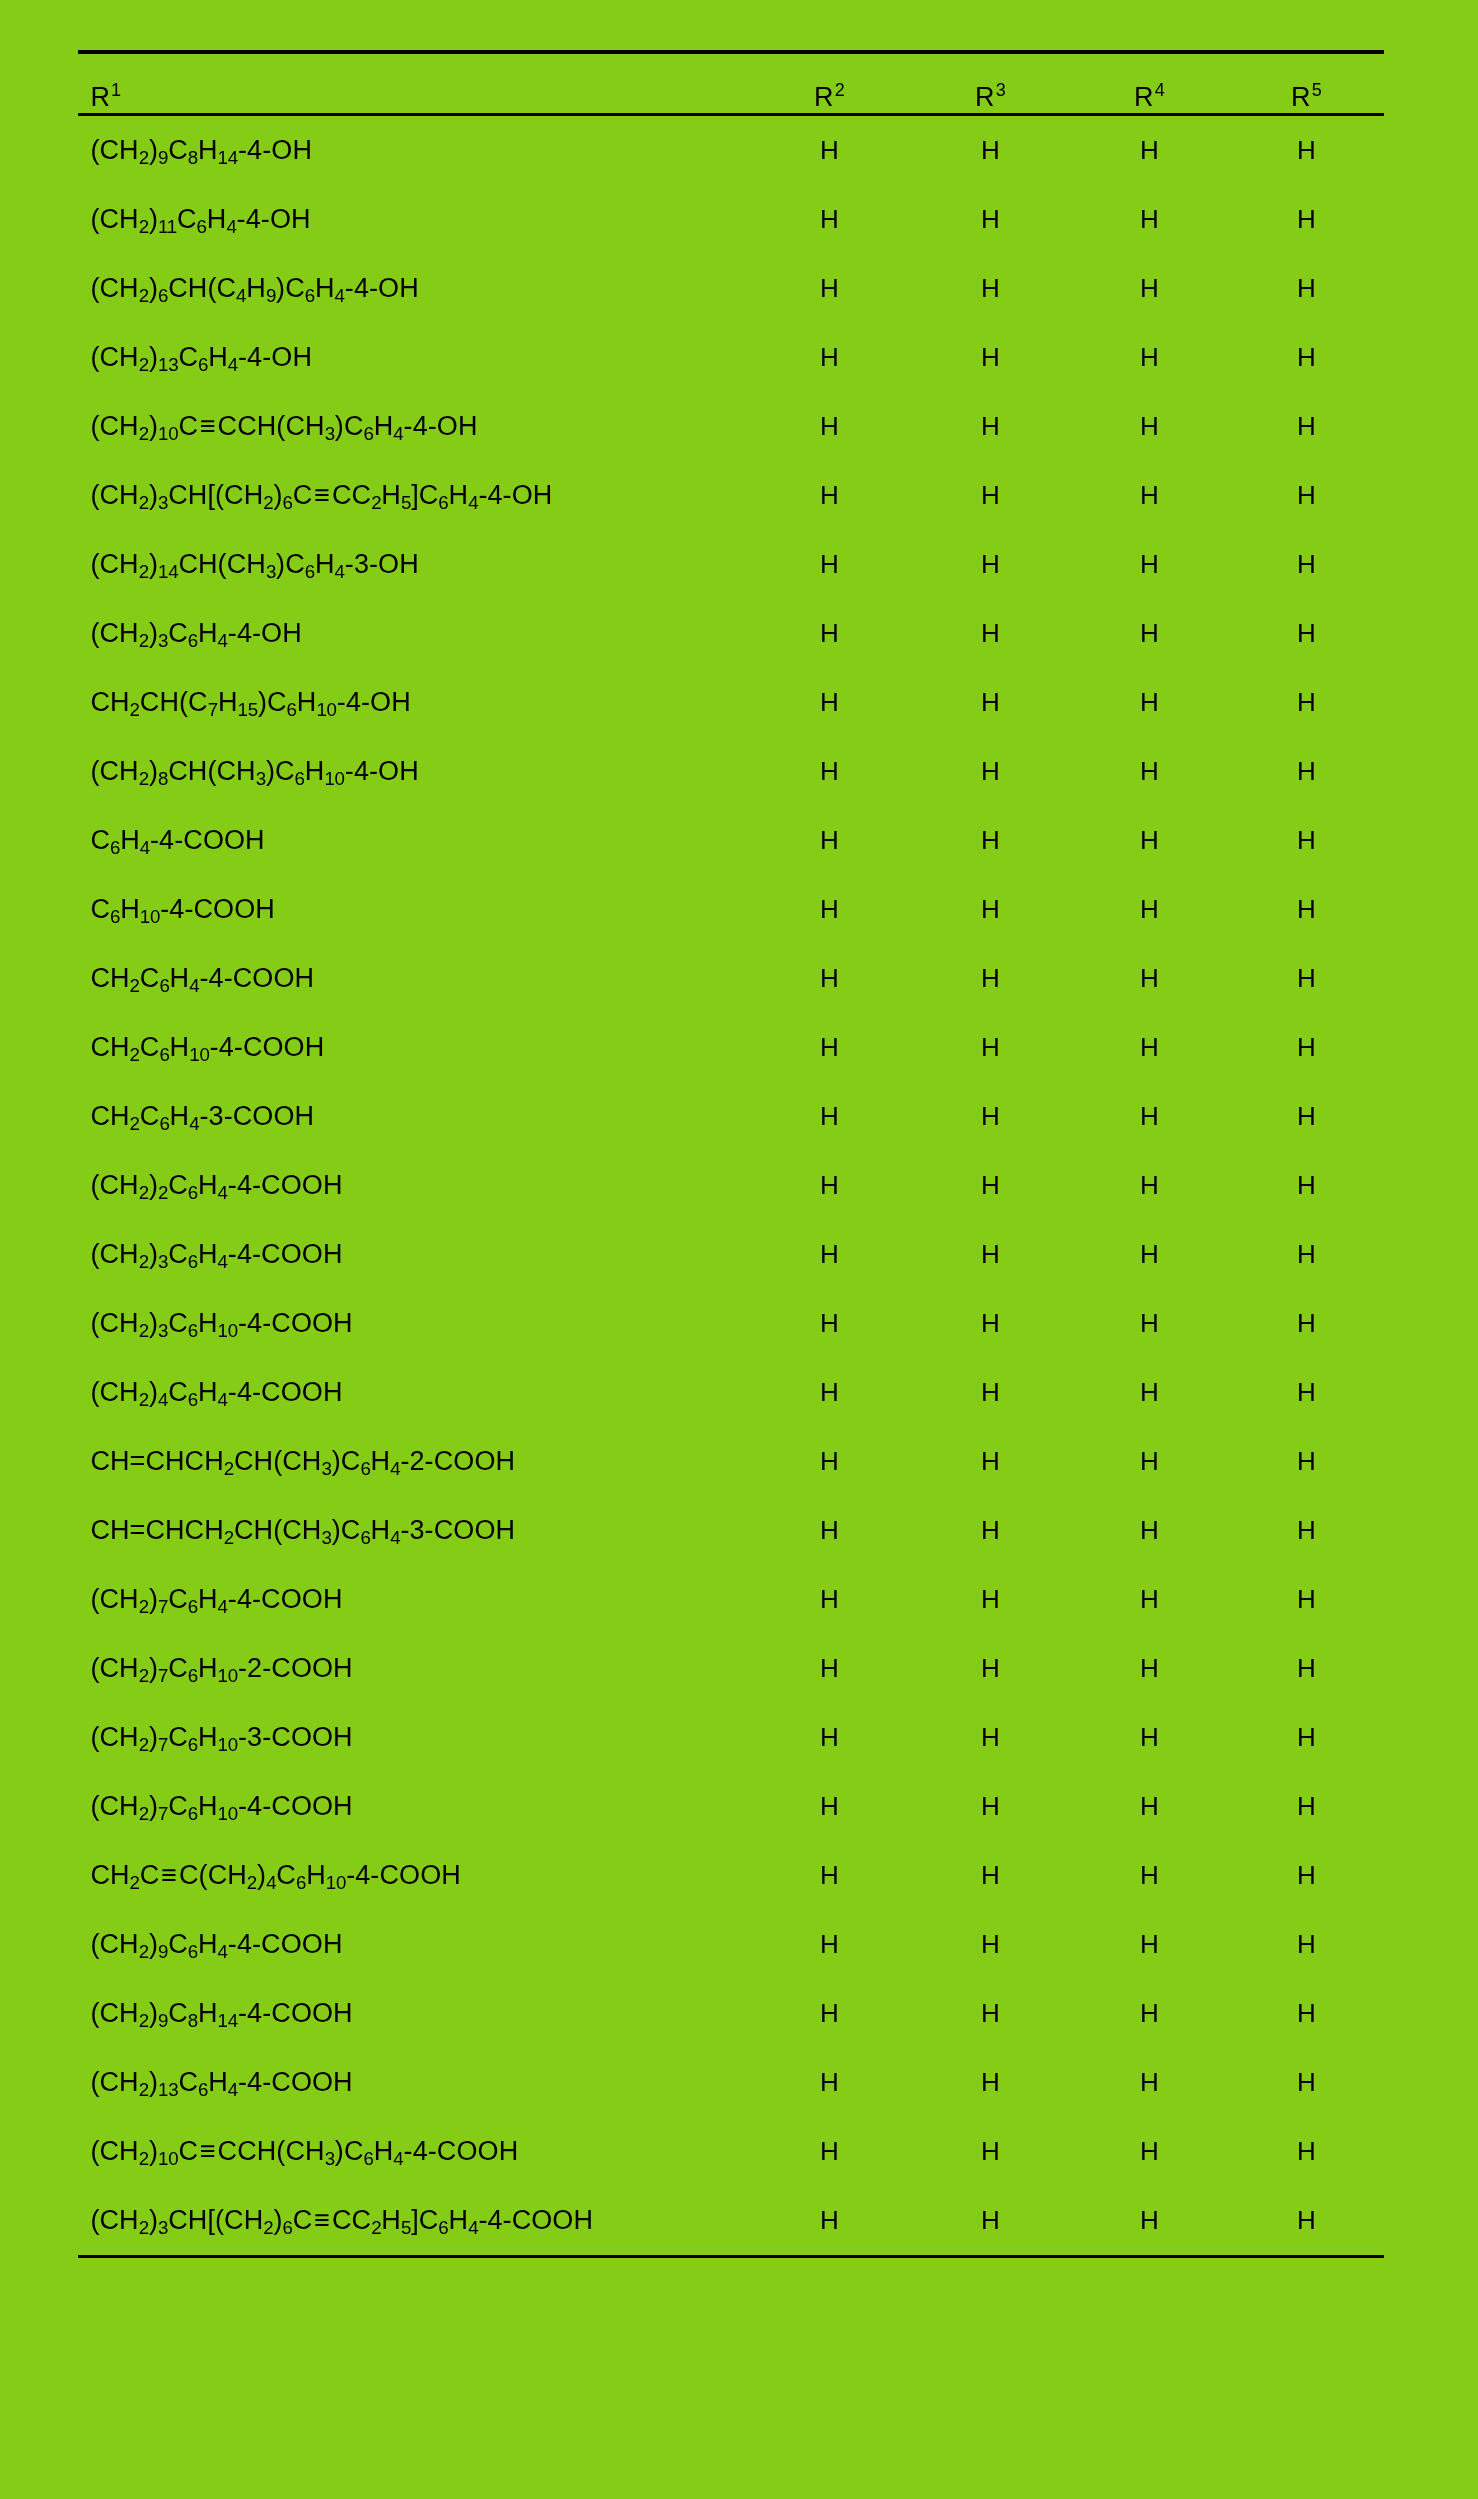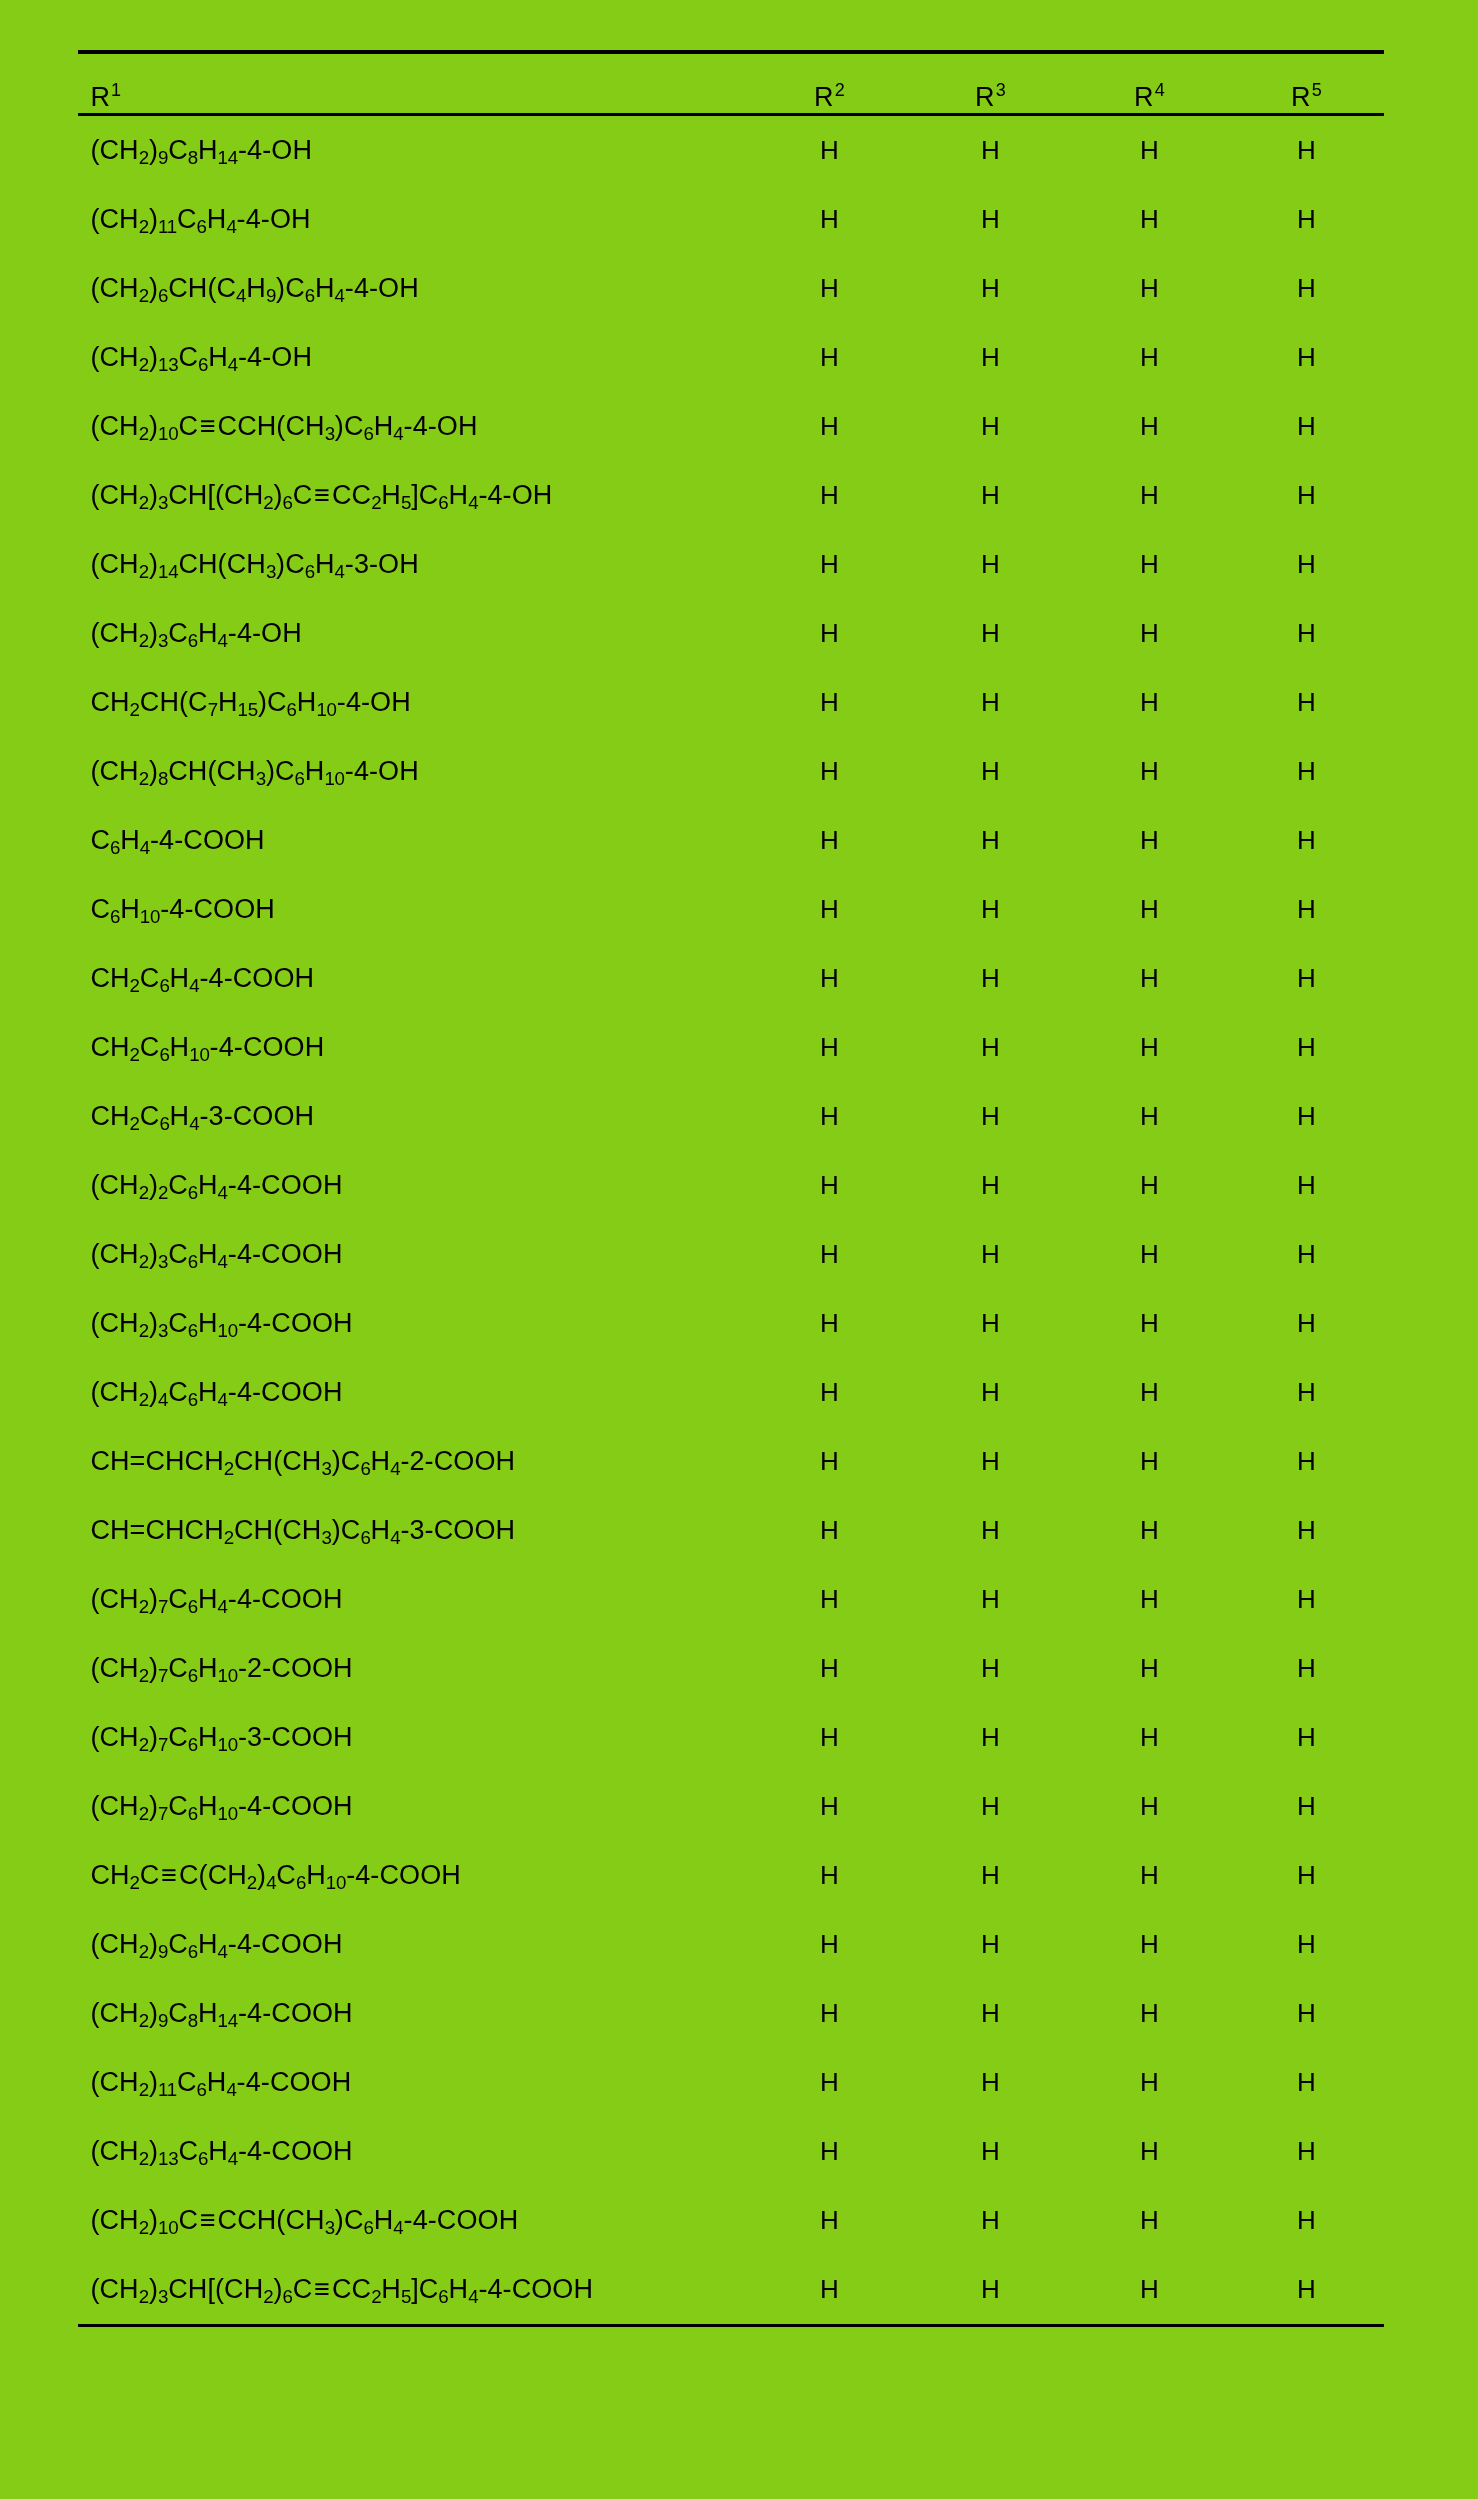--- a/index.html
+++ b/index.html
@@ -352,27 +352,20 @@
           <td class="h-cell">H</td>
         </tr>
         <tr>
           <td class="r1-cell"><span class="f">(CH<sub>2</sub>)<sub>9</sub>C<sub>8</sub>H<sub>14</sub>-4-COOH</span></td>
           <td class="h-cell">H</td>
           <td class="h-cell">H</td>
           <td class="h-cell">H</td>
           <td class="h-cell">H</td>
         </tr>
         <tr>
-          <td class="r1-cell"><span class="f">(CH<sub>2</sub>)<sub>11</sub>C<sub>6</sub>H<sub>4</sub>-4-COOH</span></td>
-          <td class="h-cell">H</td>
-          <td class="h-cell">H</td>
-          <td class="h-cell">H</td>
-          <td class="h-cell">H</td>
-        </tr>
-        <tr>
           <td class="r1-cell"><span class="f">(CH<sub>2</sub>)<sub>13</sub>C<sub>6</sub>H<sub>4</sub>-4-COOH</span></td>
           <td class="h-cell">H</td>
           <td class="h-cell">H</td>
           <td class="h-cell">H</td>
           <td class="h-cell">H</td>
         </tr>
         <tr>
           <td class="r1-cell"><span class="f">(CH<sub>2</sub>)<sub>10</sub>C<span class="tb">≡</span>CCH(CH<sub>3</sub>)C<sub>6</sub>H<sub>4</sub>-4-COOH</span></td>
           <td class="h-cell">H</td>
           <td class="h-cell">H</td>

